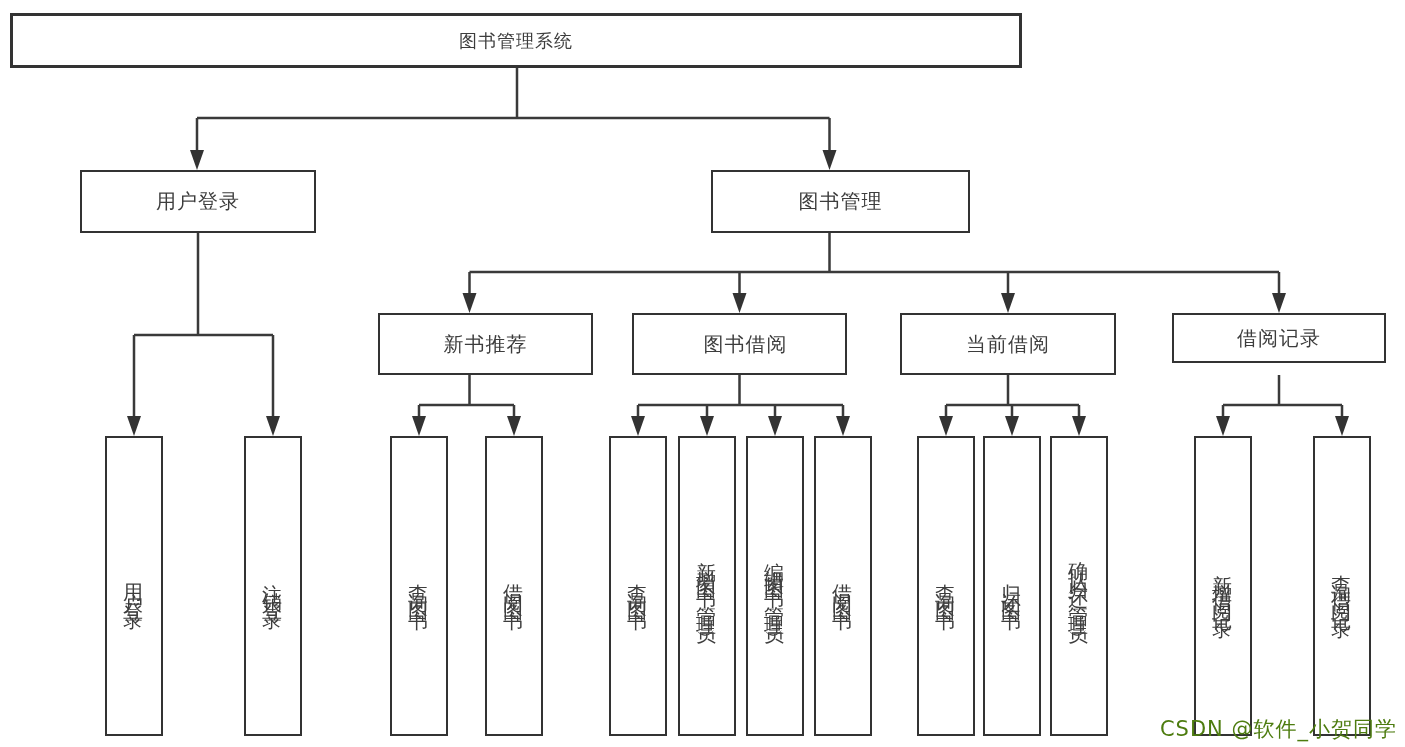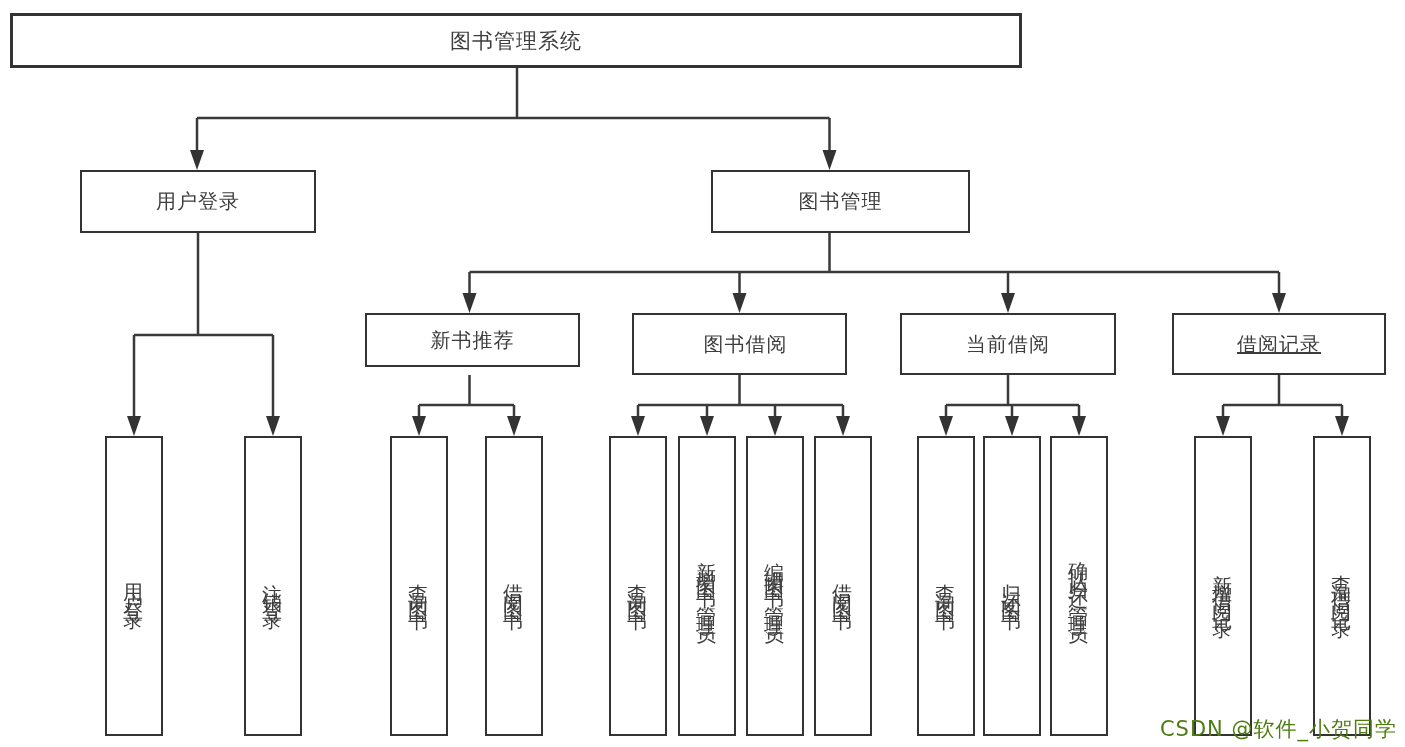--- a/index.html
+++ b/index.html
@@ -13,21 +13,21 @@
   .node{
     position:absolute;
     box-sizing:border-box;
     border:2.5px solid #333333;
     background:#ffffff;
     display:flex;align-items:center;justify-content:center;
     color:#3d3d3d;
     font-size:20px;
     letter-spacing:1px;
   }
-  .node.root{border-width:3px;font-size:21px;}
+  .node.root{border-width:3px;font-size:18px;}
   .leaf{
     position:absolute;
     box-sizing:border-box;
     border:2.5px solid #333333;
     background:#ffffff;
     width:58px;height:300px;top:436px;
     display:flex;align-items:center;justify-content:center;
     color:#3d3d3d;
     font-size:20px;
   }
@@ -111,30 +111,30 @@
     <span>图书管理系统</span>
   </div>
 
   <div class="node" style="left:80px;top:170px;width:236px;height:63px;">
     <span>用户登录</span>
   </div>
   <div class="node" style="left:711px;top:170px;width:259px;height:63px;">
     <span>图书管理</span>
   </div>
 
-  <div class="node" style="left:365px;top:313px;width:215px;height:54px;">
+  <div class="node" style="left:378px;top:313px;width:215px;height:62px;">
     <span>新书推荐</span>
   </div>
   <div class="node" style="left:632px;top:313px;width:215px;height:62px;padding-left:12px;">
     <span>图书借阅</span>
   </div>
   <div class="node" style="left:900px;top:313px;width:216px;height:62px;">
     <span>当前借阅</span>
   </div>
-  <div class="node" style="left:1172px;top:313px;width:214px;height:62px;text-decoration:underline;">
+  <div class="node" style="left:1172px;top:313px;width:214px;height:50px;">
     <span>借阅记录</span>
   </div>
 
   <div class="leaf" style="left:105px;">
     <span>用户登录</span>
   </div>
   <div class="leaf" style="left:244px;">
     <span>注销登录</span>
   </div>
 

